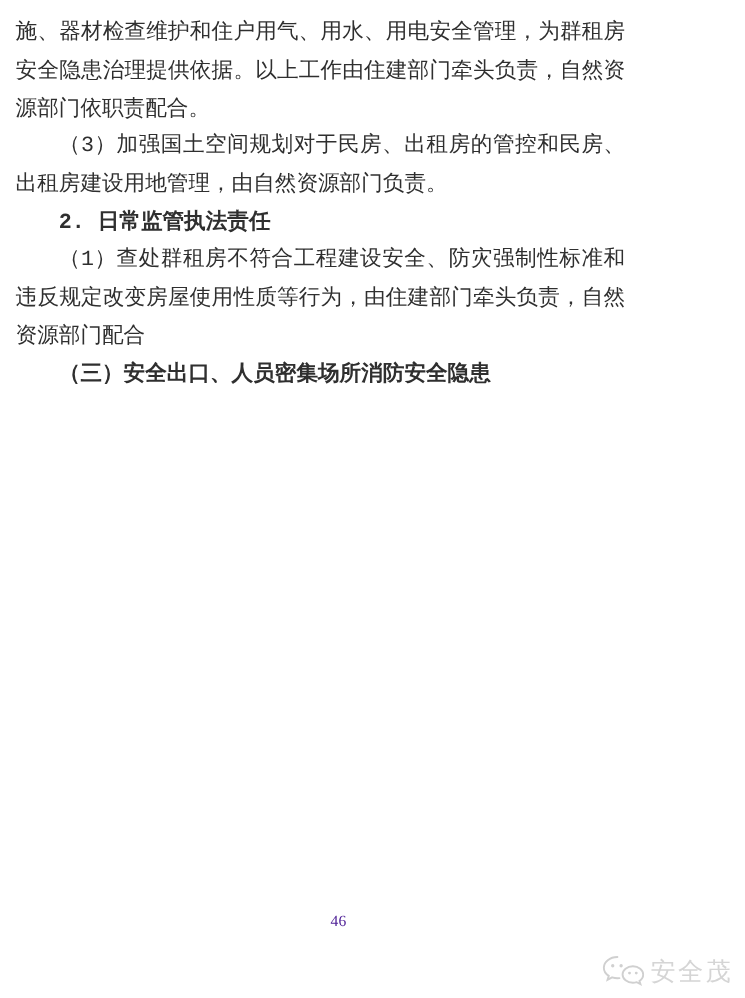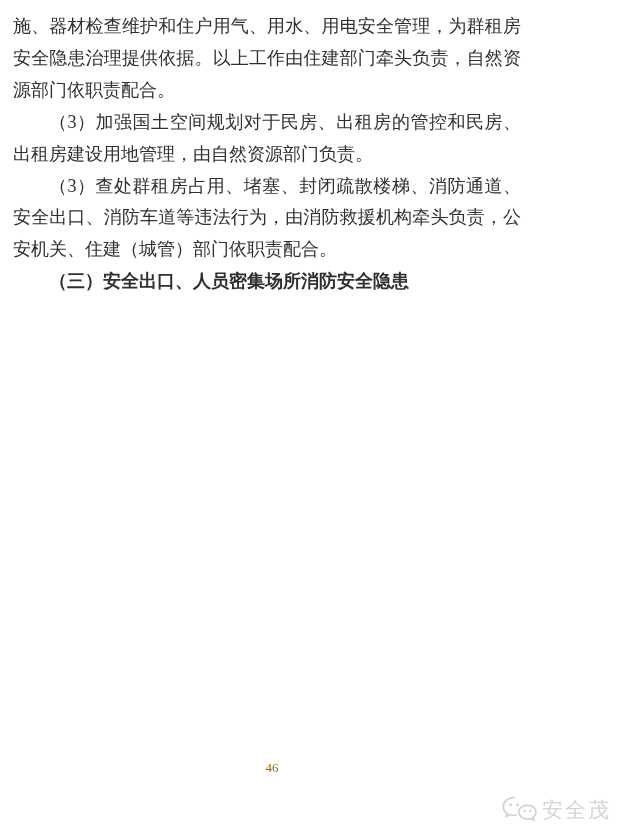--- a/index.html
+++ b/index.html
@@ -29,32 +29,33 @@
     line-height: 31.9px;
     color: #2f2f2f;
     text-align: justify;
     word-break: break-all;
   }
   .text-block p {
     margin: 0;
   }
   .text-block p.indent {
     text-indent: 2em;
+    font-family: Liberation Mono, monospace;
   }
   .text-block p.bold {
     font-weight: bold;
   }
   .page-footer {
     position: absolute;
-    left: 18px;
+    left: 28px;
     top: 760px;
     width: 508px;
     text-align: center;
     font-size: 13px;
-    color: #a16207;
+    color: #4c1d95;
   }
   .watermark {
     position: absolute;
     right: 10px;
     bottom: 7px;
     display: flex;
     align-items: center;
     gap: 5px;
     color: #d5d5d5;
     font-size: 21px;
@@ -67,21 +68,22 @@
   }
 </style>
 </head>
 <body>
 
 <div class="page">
 
   <div class="text-block" style="color: rgb(47, 47, 47);">
       <p class="">施、器材检查维护和住户用气、用水、用电安全管理，为群租房安全隐患治理提供依据。以上工作由住建部门牵头负责，自然资源部门依职责配合。</p>
       <p class="indent">（3）加强国土空间规划对于民房、出租房的管控和民房、出租房建设用地管理，由自然资源部门负责。</p>
-      <p class="indent">（3）查处群租房占用、堵塞、封闭疏散楼梯、消防通道、安全出口、消防车道等违法行为，由消防救援机构牵头负责，公安机关、住建（城管）部门依职责配合。</p>
+      <p class="indent bold">2. 日常监管执法责任</p>
+      <p class="indent">（1）查处群租房不符合工程建设安全、防灾强制性标准和违反规定改变房屋使用性质等行为，由住建部门牵头负责，自然资源部门配合</p>
       <p class="indent bold">（三）安全出口、人员密集场所消防安全隐患</p>
     </div>
 
   <div class="page-footer">46</div>
 
   <div class="watermark" style="color: rgb(213, 213, 213);">
     <span>
       <svg width="36" height="30" viewBox="0 0 36 30" fill="none">
 
         <path d="M13.5 2.5 C7.2 2.5 2.2 6.5 2.2 11.4 C2.2 14.2 3.8 16.6 6.3 18.2 L5.3 21.5 L9.1 19.5 C10.4 19.9 11.9 20.2 13.5 20.2 C14.1 20.2 14.7 20.2 15.2 20.1" stroke="#d0d0d0" stroke-width="1.6" stroke-linecap="round"></path>

